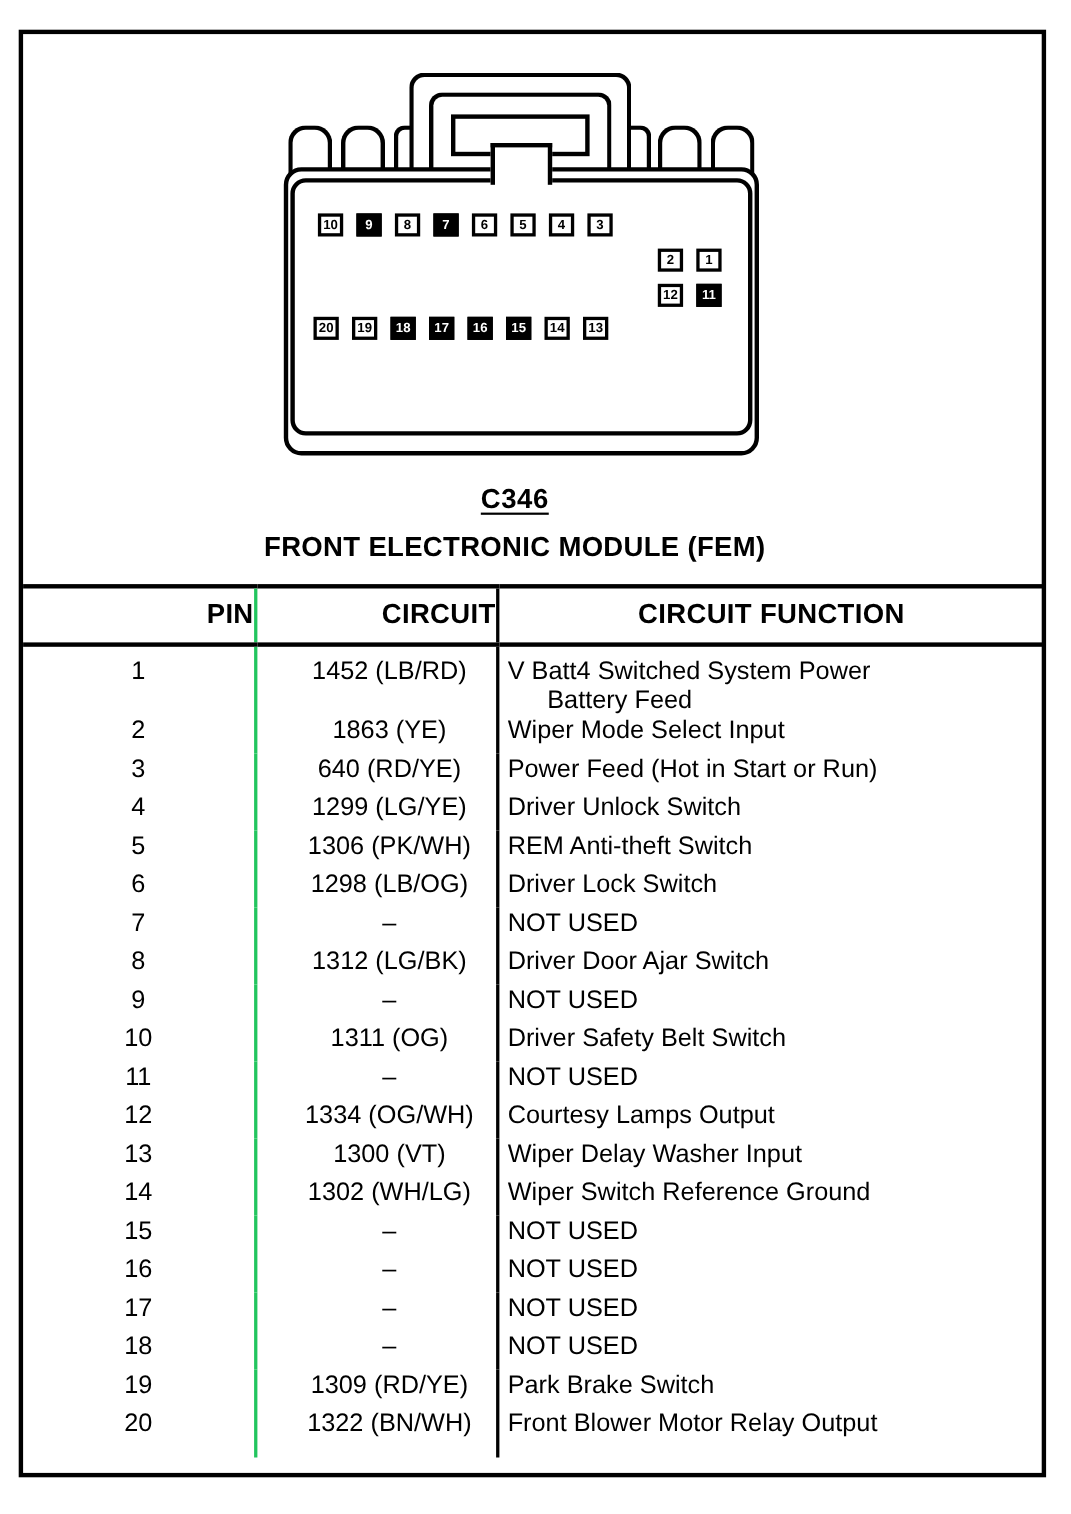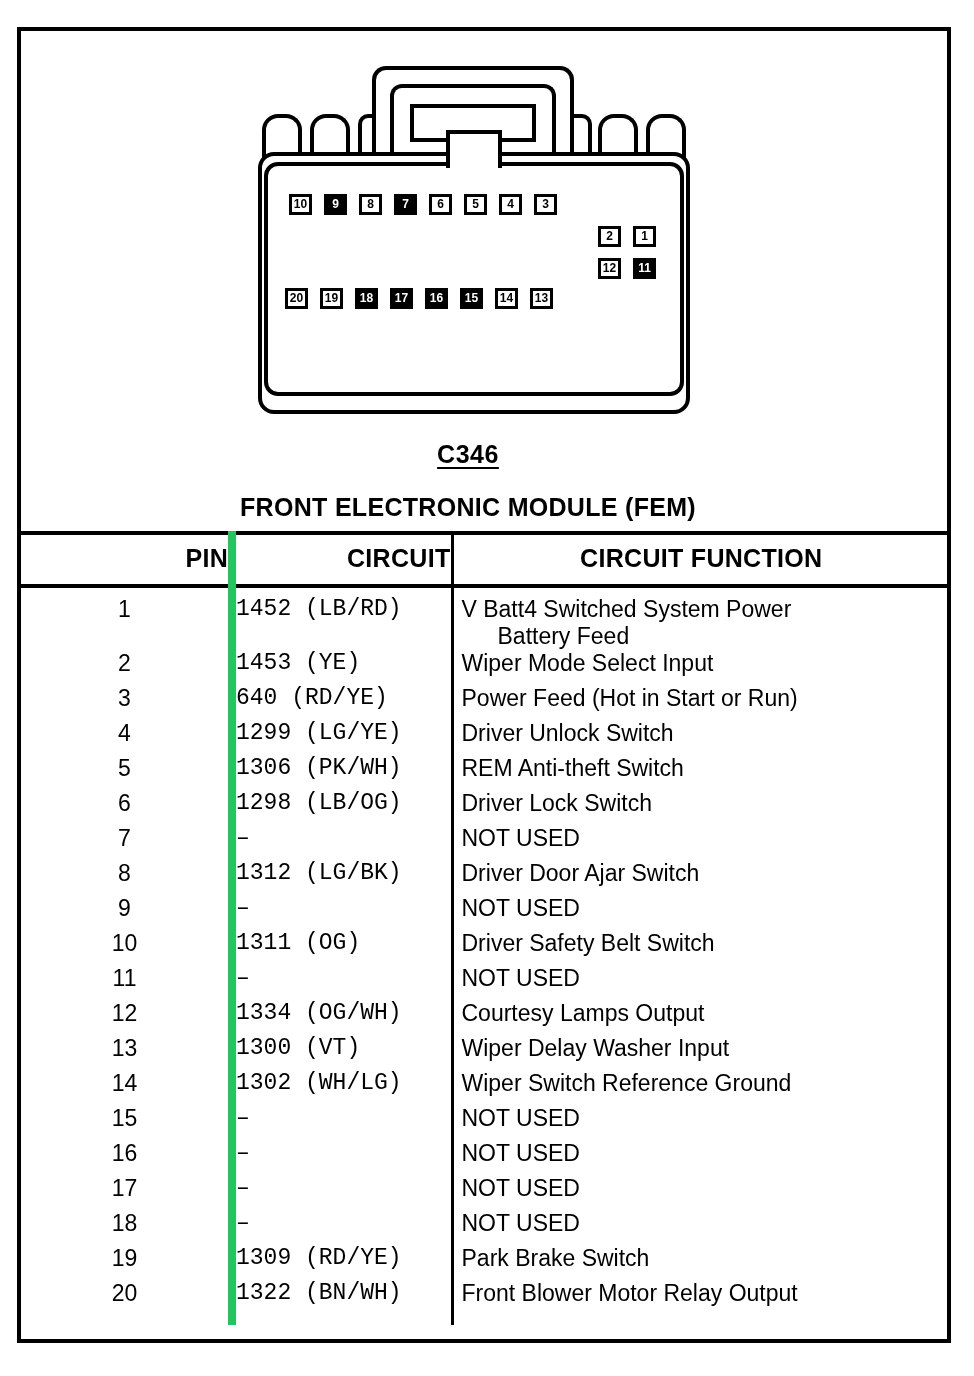--- a/index.html
+++ b/index.html
@@ -158,21 +158,21 @@
     font-size: 25px;
     font-weight: bold;
     letter-spacing: 0.5px;
     text-decoration: underline;
     text-underline-offset: 4px;
   }
   #connector-name {
     font-size: 25px;
     font-weight: bold;
     letter-spacing: 0.3px;
-    margin-top: 24px;
+    margin-top: 14px;
   }
 
   
   #pin-table {
     position: absolute;
     left: 21px;
     top: 531px;
     width: 928px;
     border-collapse: collapse;
     table-layout: fixed;
@@ -187,30 +187,30 @@
     letter-spacing: 0.3px;
     padding: 9px 0 11px 0;
     border-bottom: 4px solid #000;
     border-top: 4px solid #000;
   }
   #pin-table th.col-pin,
   #pin-table th.col-circuit { text-align: right; }
   #pin-table th.col-function { text-align: center; }
 
   #pin-table th.col-circuit,
-  #pin-table td.cell-circuit { border-left: 8px solid #22c55e; border-right: 3px solid #000; }
+  #pin-table td.cell-circuit { border-left: 3px solid #22c55e; border-right: 3px solid #000; padding-left: 24px; }
 
   #pin-table td {
     font-size: 23px;
     padding: 0;
     vertical-align: top;
     height: 35px;
   }
   #pin-table td.cell-pin { text-align: center; }
-  #pin-table td.cell-circuit { text-align: left; font-family: Liberation Mono, monospace; }
+  #pin-table td.cell-circuit { text-align: center; }
   #pin-table td.cell-function { text-align: left; padding-left: 8px; }
   #pin-table tbody tr:first-child td { padding-top: 8px; }
   #pin-table tbody tr:last-child td { padding-bottom: 10px; }
 
   .func-cont {
     display: block;
     padding-left: 36px;
   }
 </style>
 </head>
@@ -278,21 +278,21 @@
     </tr>
   </thead>
   <tbody id="pin-table-body">
       <tr>
         <td class="cell-pin">1</td>
         <td class="cell-circuit">1452 (LB/RD)</td>
         <td class="cell-function">V Batt4 Switched System Power<span class="func-cont">Battery Feed</span></td>
       </tr>
       <tr>
         <td class="cell-pin">2</td>
-        <td class="cell-circuit">1453 (YE)</td>
+        <td class="cell-circuit">1863 (YE)</td>
         <td class="cell-function">Wiper Mode Select Input</td>
       </tr>
       <tr>
         <td class="cell-pin">3</td>
         <td class="cell-circuit">640 (RD/YE)</td>
         <td class="cell-function">Power Feed (Hot in Start or Run)</td>
       </tr>
       <tr>
         <td class="cell-pin">4</td>
         <td class="cell-circuit">1299 (LG/YE)</td>

